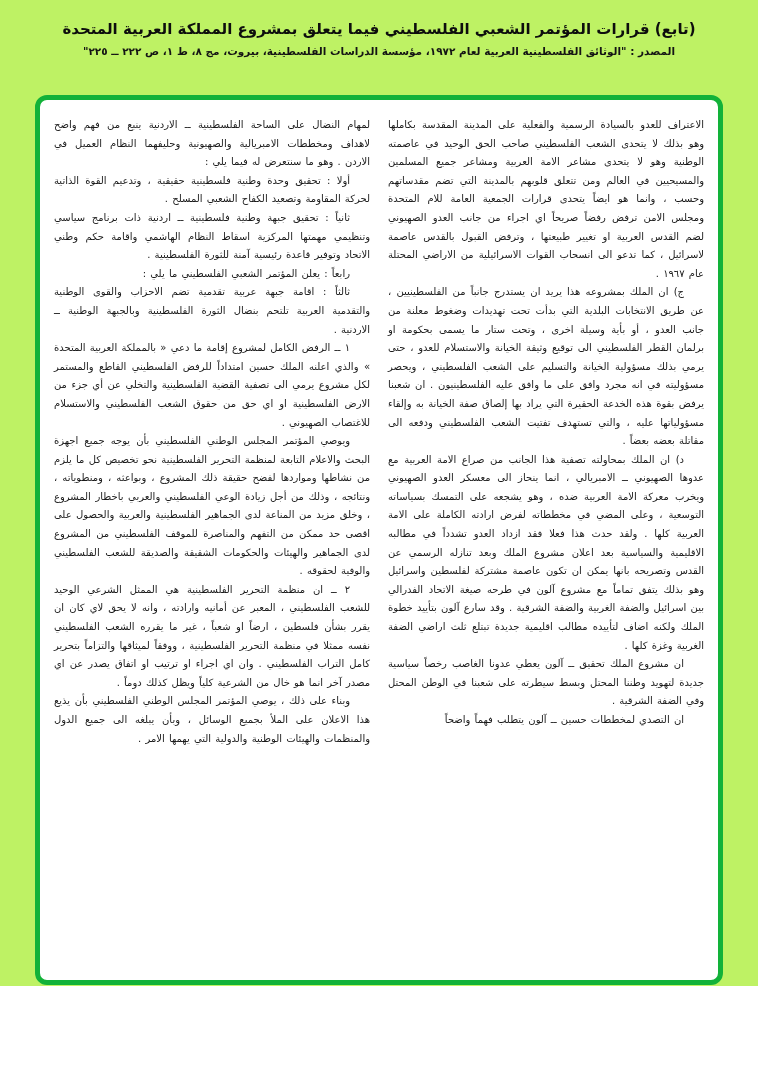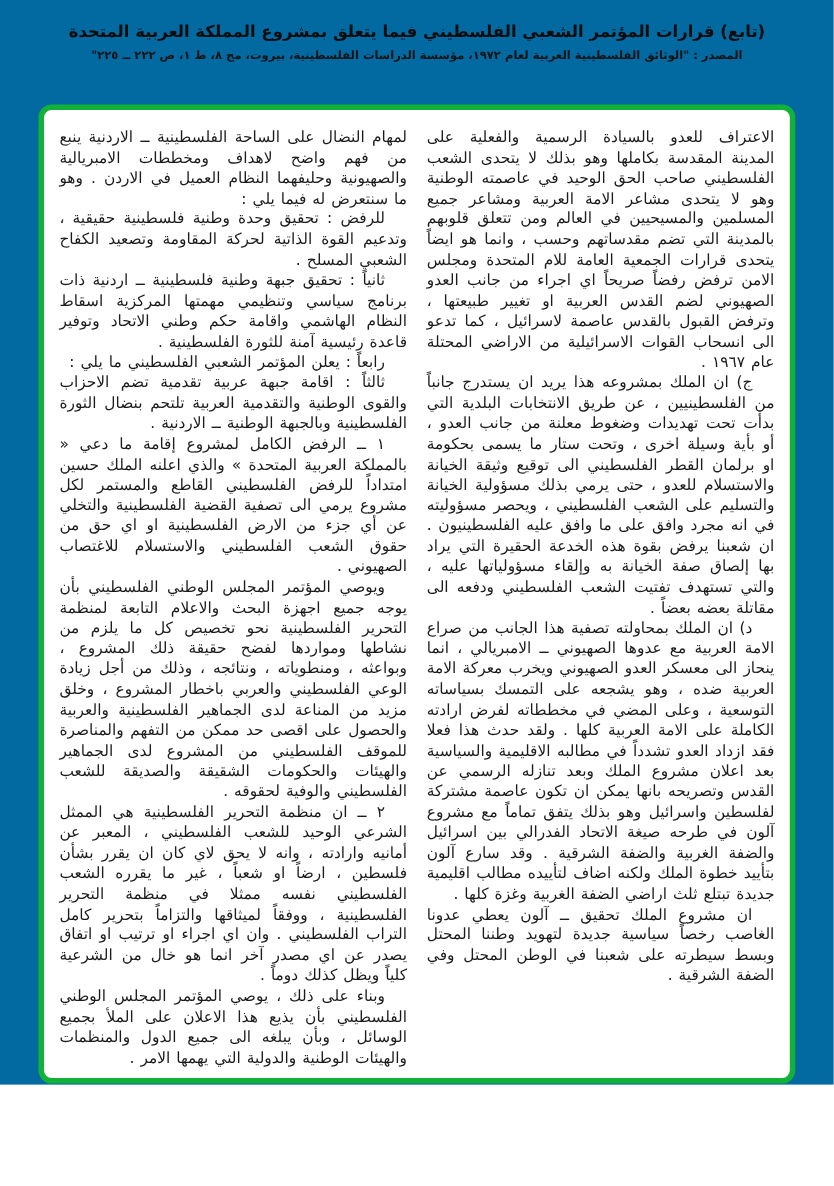--- a/index.html
+++ b/index.html
@@ -8,21 +8,21 @@
     background: #ffffff;
     width: 758px;
     height: 1078px;
     overflow: hidden;
     font-family: "DejaVu Sans", "Liberation Sans", sans-serif;
   }
   .page {
     position: relative;
     width: 758px;
     height: 986px;
-    background: #0369a1;
+    background: #bef264;
   }
   .doc-header {
     position: absolute;
     top: 20px;
     left: 0;
     width: 100%;
     text-align: center;
     direction: rtl;
     color: #111111;
   }
@@ -59,21 +59,21 @@
     box-sizing: border-box;
   }
   .column {
     flex: 1 1 0;
     min-width: 0;
   }
   .column p {
     margin: 0;
     direction: rtl;
     text-align: justify;
-    font-size: 14px;
+    font-size: 10px;
     line-height: 18.6px;
     color: #1a1a1a;
     word-spacing: 1px;
   }
   .column p.indent {
     text-indent: 20px;
   }
 </style>
 </head>
 <body>
@@ -85,24 +85,25 @@
     <div class="doc-source">المصدر : "الوثائق الفلسطينية العربية لعام ١٩٧٢، مؤسسة الدراسات الفلسطينية، بيروت، مج ٨، ط ١، ص ٢٢٢ ــ ٢٢٥"</div>
   </div>
 
   <div class="doc-frame" style="border-color: rgb(18, 178, 57);">
     <div class="columns">
       <div class="column">
           <p class="">الاعتراف للعدو بالسيادة الرسمية والفعلية على المدينة المقدسة بكاملها وهو بذلك لا يتحدى الشعب الفلسطيني صاحب الحق الوحيد في عاصمته الوطنية وهو لا يتحدى مشاعر الامة العربية ومشاعر جميع المسلمين والمسيحيين في العالم ومن تتعلق قلوبهم بالمدينة التي تضم مقدساتهم وحسب ، وانما هو ايضاً يتحدى قرارات الجمعية العامة للام المتحدة ومجلس الامن ترفض رفضاً صريحاً اي اجراء من جانب العدو الصهيوني لضم القدس العربية او تغيير طبيعتها ، وترفض القبول بالقدس عاصمة لاسرائيل ، كما تدعو الى انسحاب القوات الاسرائيلية من الاراضي المحتلة عام ١٩٦٧ .</p>
           <p class="indent">ج) ان الملك بمشروعه هذا يريد ان يستدرج جانباً من الفلسطينيين ، عن طريق الانتخابات البلدية التي بدأت تحت تهديدات وضغوط معلنة من جانب العدو ، أو بأية وسيلة اخرى ، وتحت ستار ما يسمى بحكومة او برلمان القطر الفلسطيني الى توقيع وثيقة الخيانة والاستسلام للعدو ، حتى يرمي بذلك مسؤولية الخيانة والتسليم على الشعب الفلسطيني ، ويحصر مسؤوليته في انه مجرد وافق على ما وافق عليه الفلسطينيون . ان شعبنا يرفض بقوة هذه الخدعة الحقيرة التي يراد بها إلصاق صفة الخيانة به وإلقاء مسؤولياتها عليه ، والتي تستهدف تفتيت الشعب الفلسطيني ودفعه الى مقاتلة بعضه بعضاً .</p>
           <p class="indent">د) ان الملك بمحاولته تصفية هذا الجانب من صراع الامة العربية مع عدوها الصهيوني ــ الامبريالي ، انما ينحاز الى معسكر العدو الصهيوني ويخرب معركة الامة العربية ضده ، وهو يشجعه على التمسك بسياساته التوسعية ، وعلى المضي في مخططاته لفرض ارادته الكاملة على الامة العربية كلها . ولقد حدث هذا فعلا فقد ازداد العدو تشدداً في مطالبه الاقليمية والسياسية بعد اعلان مشروع الملك وبعد تنازله الرسمي عن القدس وتصريحه بانها يمكن ان تكون عاصمة مشتركة لفلسطين واسرائيل وهو بذلك يتفق تماماً مع مشروع آلون في طرحه صيغة الاتحاد الفدرالي بين اسرائيل والضفة الغربية والضفة الشرقية . وقد سارع آلون بتأييد خطوة الملك ولكنه اضاف لتأييده مطالب اقليمية جديدة تبتلع ثلث اراضي الضفة الغربية وغزة كلها .</p>
           <p class="indent">ان مشروع الملك تحقيق ــ آلون يعطي عدونا الغاصب رخصاً سياسية جديدة لتهويد وطننا المحتل وبسط سيطرته على شعبنا في الوطن المحتل وفي الضفة الشرقية .</p>
+          <p class="indent">ان التصدي لمخططات حسين ــ آلون يتطلب فهماً واضحاً</p>
         </div>
       <div class="column">
           <p class="">لمهام النضال على الساحة الفلسطينية ــ الاردنية ينبع من فهم واضح لاهداف ومخططات الامبريالية والصهيونية وحليفهما النظام العميل في الاردن . وهو ما سنتعرض له فيما يلي :</p>
-          <p class="indent">للرفض : تحقيق وحدة وطنية فلسطينية حقيقية ، وتدعيم القوة الذاتية لحركة المقاومة وتصعيد الكفاح الشعبي المسلح .</p>
+          <p class="indent">أولا : تحقيق وحدة وطنية فلسطينية حقيقية ، وتدعيم القوة الذاتية لحركة المقاومة وتصعيد الكفاح الشعبي المسلح .</p>
           <p class="indent">ثانياً : تحقيق جبهة وطنية فلسطينية ــ اردنية ذات برنامج سياسي وتنظيمي مهمتها المركزية اسقاط النظام الهاشمي واقامة حكم وطني الاتحاد وتوفير قاعدة رئيسية آمنة للثورة الفلسطينية .</p>
           <p class="indent">رابعاً : يعلن المؤتمر الشعبي الفلسطيني ما يلي :</p>
           <p class="indent">ثالثاً : اقامة جبهة عربية تقدمية تضم الاحزاب والقوى الوطنية والتقدمية العربية تلتحم بنضال الثورة الفلسطينية وبالجبهة الوطنية ــ الاردنية .</p>
           <p class="indent">١ ــ الرفض الكامل لمشروع إقامة ما دعي « بالمملكة العربية المتحدة » والذي اعلنه الملك حسين امتداداً للرفض الفلسطيني القاطع والمستمر لكل مشروع يرمي الى تصفية القضية الفلسطينية والتخلي عن أي جزء من الارض الفلسطينية او اي حق من حقوق الشعب الفلسطيني والاستسلام للاغتصاب الصهيوني .</p>
           <p class="indent">ويوصي المؤتمر المجلس الوطني الفلسطيني بأن يوجه جميع اجهزة البحث والاعلام التابعة لمنظمة التحرير الفلسطينية نحو تخصيص كل ما يلزم من نشاطها ومواردها لفضح حقيقة ذلك المشروع ، وبواعثه ، ومنطوياته ، ونتائجه ، وذلك من أجل زيادة الوعي الفلسطيني والعربي باخطار المشروع ، وخلق مزيد من المناعة لدى الجماهير الفلسطينية والعربية والحصول على اقصى حد ممكن من التفهم والمناصرة للموقف الفلسطيني من المشروع لدى الجماهير والهيئات والحكومات الشقيقة والصديقة للشعب الفلسطيني والوفية لحقوقه .</p>
           <p class="indent">٢ ــ ان منظمة التحرير الفلسطينية هي الممثل الشرعي الوحيد للشعب الفلسطيني ، المعبر عن أمانيه وارادته ، وانه لا يحق لاي كان ان يقرر بشأن فلسطين ، ارضاً او شعباً ، غير ما يقرره الشعب الفلسطيني نفسه ممثلا في منظمة التحرير الفلسطينية ، ووفقاً لميثاقها والتزاماً بتحرير كامل التراب الفلسطيني . وان اي اجراء او ترتيب او اتفاق يصدر عن اي مصدر آخر انما هو خال من الشرعية كلياً ويظل كذلك دوماً .</p>
           <p class="indent">وبناء على ذلك ، يوصي المؤتمر المجلس الوطني الفلسطيني بأن يذيع هذا الاعلان على الملأ بجميع الوسائل ، وبأن يبلغه الى جميع الدول والمنظمات والهيئات الوطنية والدولية التي يهمها الامر .</p>
         </div>
     </div>
   </div>

